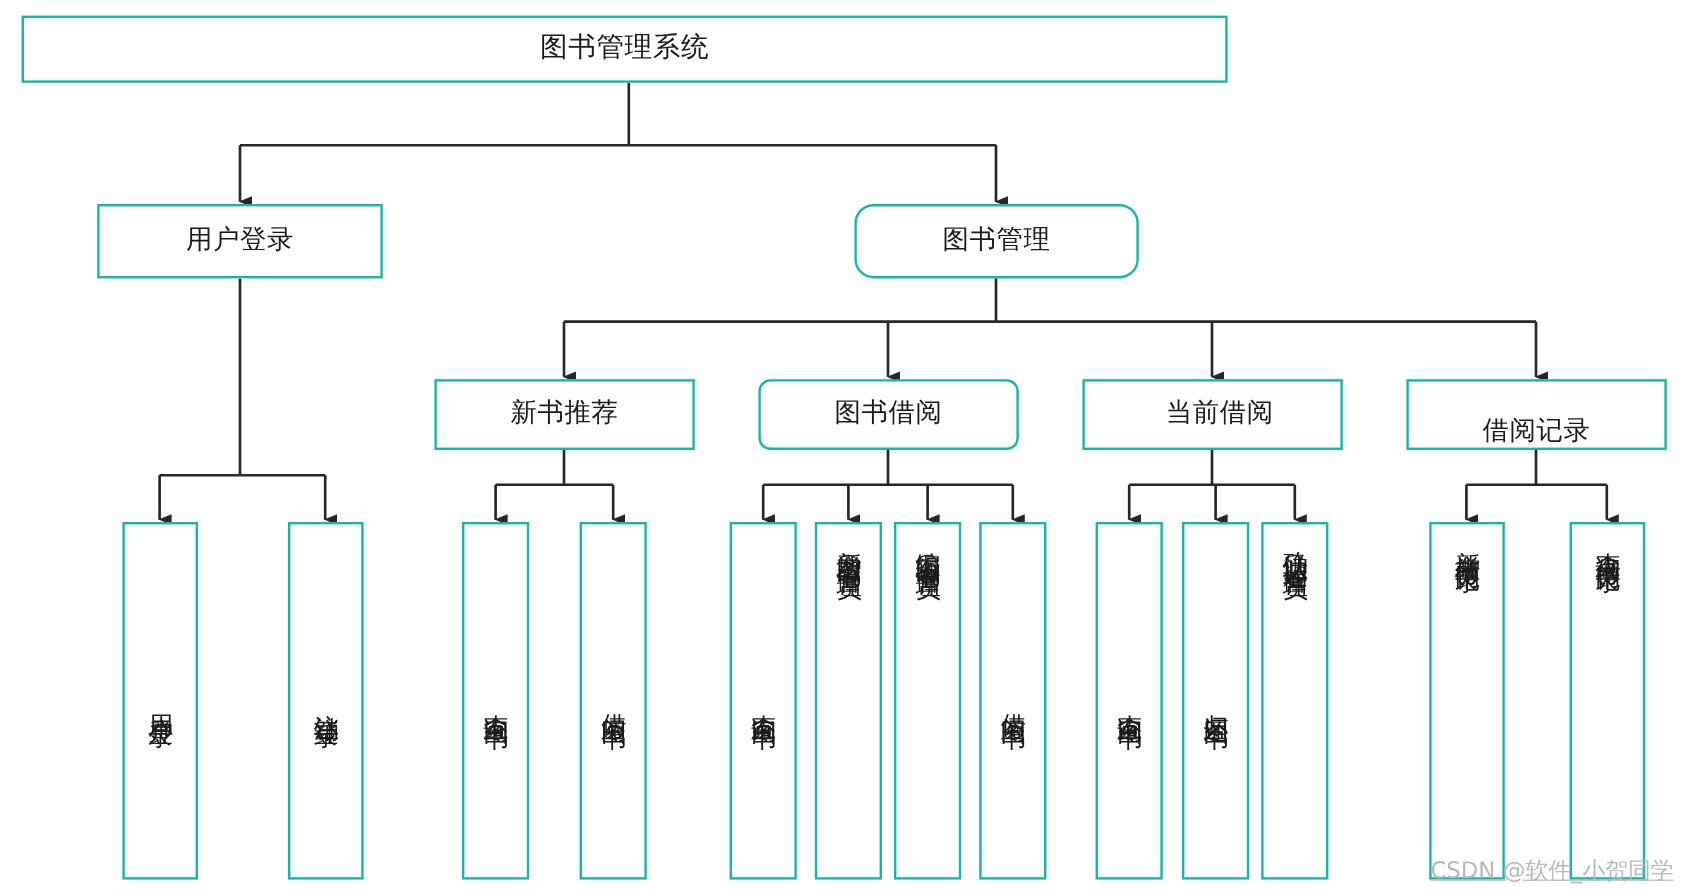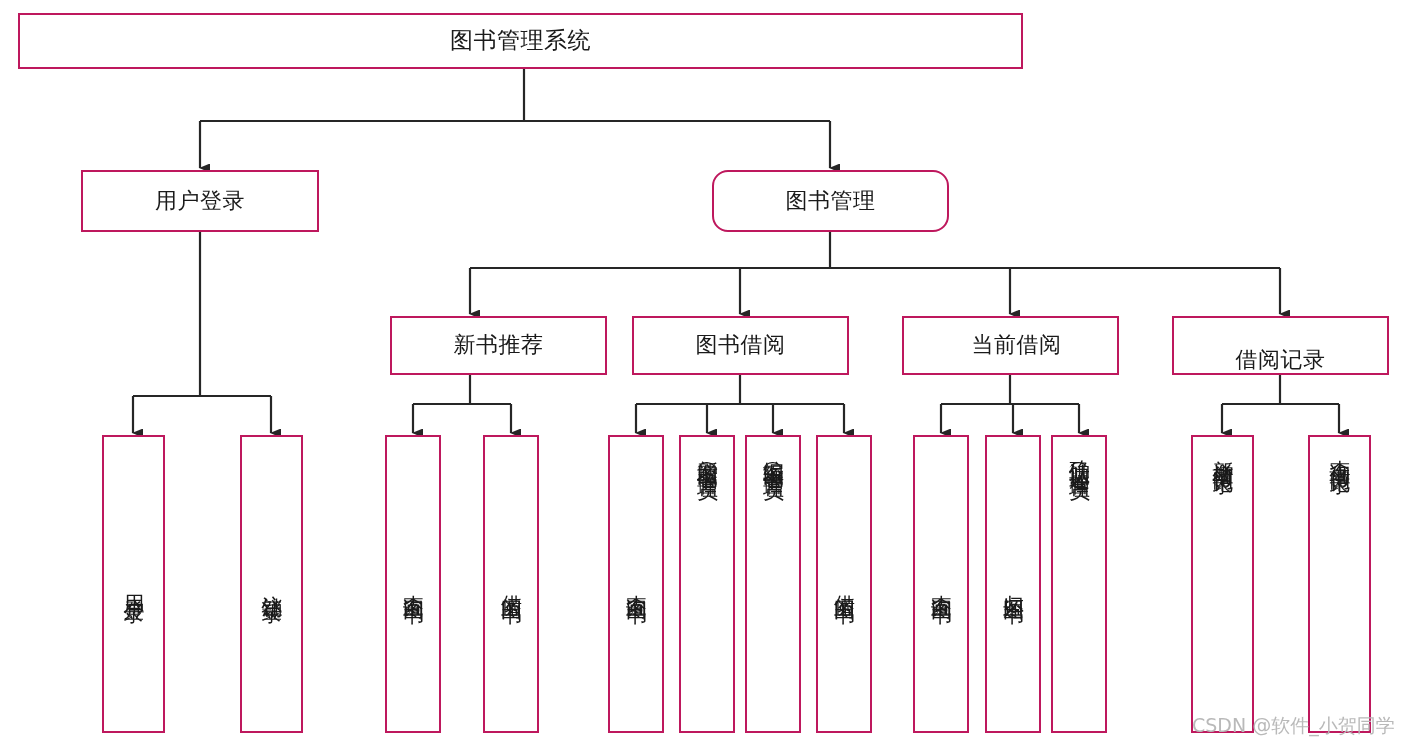--- a/index.html
+++ b/index.html
@@ -22,21 +22,21 @@
     position: absolute;
     left: 0;
     top: 0;
     width: 1405px;
     height: 747px;
   }
   .node-box {
     position: absolute;
     box-sizing: border-box;
     background: #ffffff;
-    border: 2px solid #be185d;
+    border: 2px solid #14b8a6;
     display: flex;
     align-items: center;
     justify-content: center;
     overflow: hidden;
   }
   .node-label {
     color: #1a1a1a;
     font-family: "DejaVu Sans", "Liberation Sans", sans-serif;
     line-height: 1.12;
     white-space: nowrap;
@@ -126,24 +126,24 @@
 
   <div id="l2-layer">
       <div class="node-box level-2" style="left: 81px; top: 170px; width: 238px; height: 62px;">
         <span class="node-label">用户登录</span>
       </div>
       <div class="node-box level-2" style="left: 712px; top: 170px; width: 237px; height: 62px; border-radius: 16px;">
         <span class="node-label">图书管理</span>
       </div>
     </div>
   <div id="l3-layer">
-      <div class="node-box level-3" style="left: 362px; top: 316px; width: 217px; height: 59px; margin-left: 28px;">
+      <div class="node-box level-3" style="left: 362px; top: 316px; width: 217px; height: 59px;">
         <span class="node-label">新书推荐</span>
       </div>
-      <div class="node-box level-3" style="left: 632px; top: 316px; width: 217px; height: 59px;">
+      <div class="node-box level-3" style="left: 632px; top: 316px; width: 217px; height: 59px; border-radius: 10px;">
         <span class="node-label">图书借阅</span>
       </div>
       <div class="node-box level-3" style="left: 902px; top: 316px; width: 217px; height: 59px; padding-left: 12px;">
         <span class="node-label">当前借阅</span>
       </div>
       <div class="node-box level-3" style="left: 1172px; top: 316px; width: 217px; height: 59px; align-items: flex-end;">
         <span class="node-label">借阅记录</span>
       </div>
     </div>
   <div id="leaf-layer">
@@ -181,15 +181,15 @@
         <span class="node-label">确认归还（管理员）</span>
       </div>
       <div class="node-box level-leaf node-leaf " style="left: 1191px; top: 435px; width: 63px; height: 298px;">
         <span class="node-label">新增借阅记录</span>
       </div>
       <div class="node-box level-leaf node-leaf " style="left: 1308px; top: 435px; width: 63px; height: 298px;">
         <span class="node-label">查询借阅记录</span>
       </div>
     </div>
 
-  <div class="watermark" style="left:1192px; top:713px;">CSDN @软件_小贺同学</div>
+  <div class="watermark" style="left:1192px; top:713px;text-decoration:underline;">CSDN @软件_小贺同学</div>
 
 </div>
 
 </body></html>

